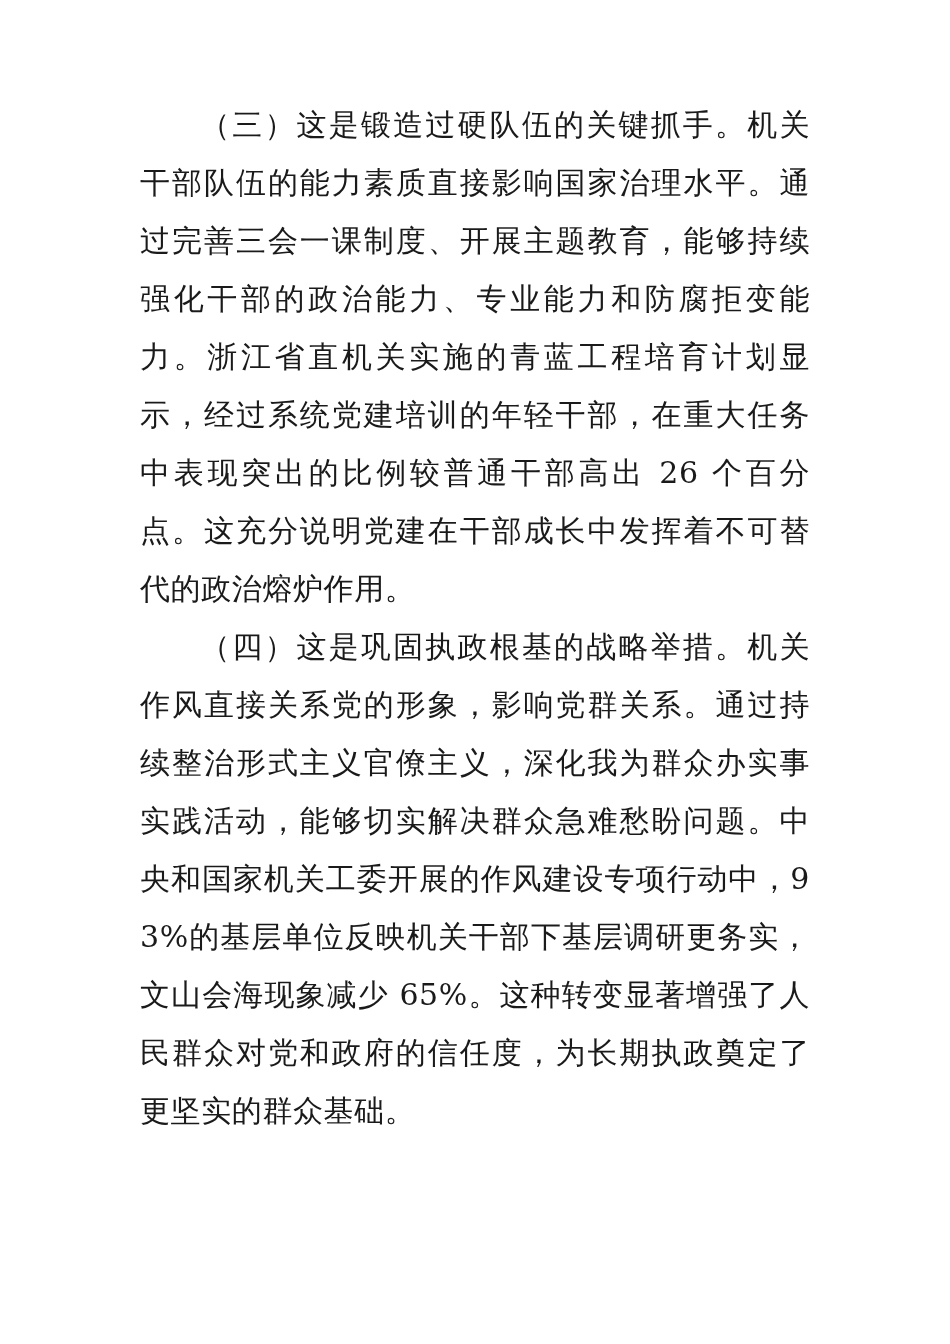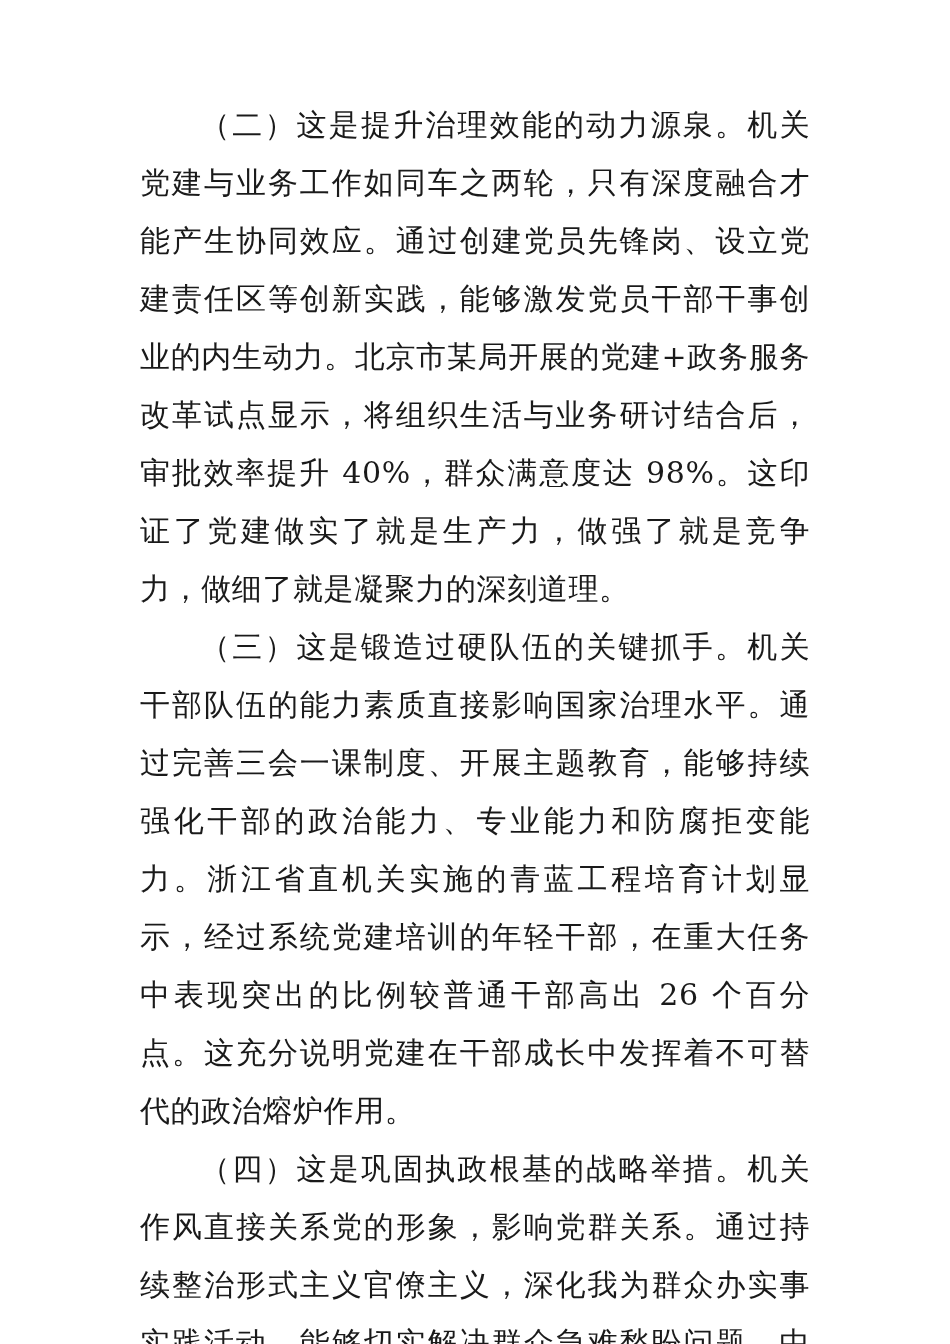--- a/index.html
+++ b/index.html
@@ -42,17 +42,16 @@
   }
   .para + .para {
     margin-top: 0px;
   }
 </style>
 </head>
 <body>
 
 <div class="page">
   <div class="text-column">
-    <p class="para">（二）这是提升治理效能的动力源泉。机关党建与业务工作如同车之两轮，只有深度融合才能产生协同效应。通过创建党员先锋岗、设立党建责任区等创新实践，能够激发党员干部干事创业的内生动力。北京市某局开展的党建+政务服务改革试点显示，将组织生活与业务研讨结合后，审批效率提升 40%，群众满意度达 98%。这印证了党建做实了就是生产力，做强了就是竞争力，做细了就是凝聚力的深刻道理。</p>
     <p class="para">（三）这是锻造过硬队伍的关键抓手。机关干部队伍的能力素质直接影响国家治理水平。通过完善三会一课制度、开展主题教育，能够持续强化干部的政治能力、专业能力和防腐拒变能力。浙江省直机关实施的青蓝工程培育计划显示，经过系统党建培训的年轻干部，在重大任务中表现突出的比例较普通干部高出 26 个百分点。这充分说明党建在干部成长中发挥着不可替代的政治熔炉作用。</p>
     <p class="para">（四）这是巩固执政根基的战略举措。机关作风直接关系党的形象，影响党群关系。通过持续整治形式主义官僚主义，深化我为群众办实事实践活动，能够切实解决群众急难愁盼问题。中央和国家机关工委开展的作风建设专项行动中，93%的基层单位反映机关干部下基层调研更务实，文山会海现象减少 65%。这种转变显著增强了人民群众对党和政府的信任度，为长期执政奠定了更坚实的群众基础。</p>
   </div>
 </div>
 
 </body></html>

